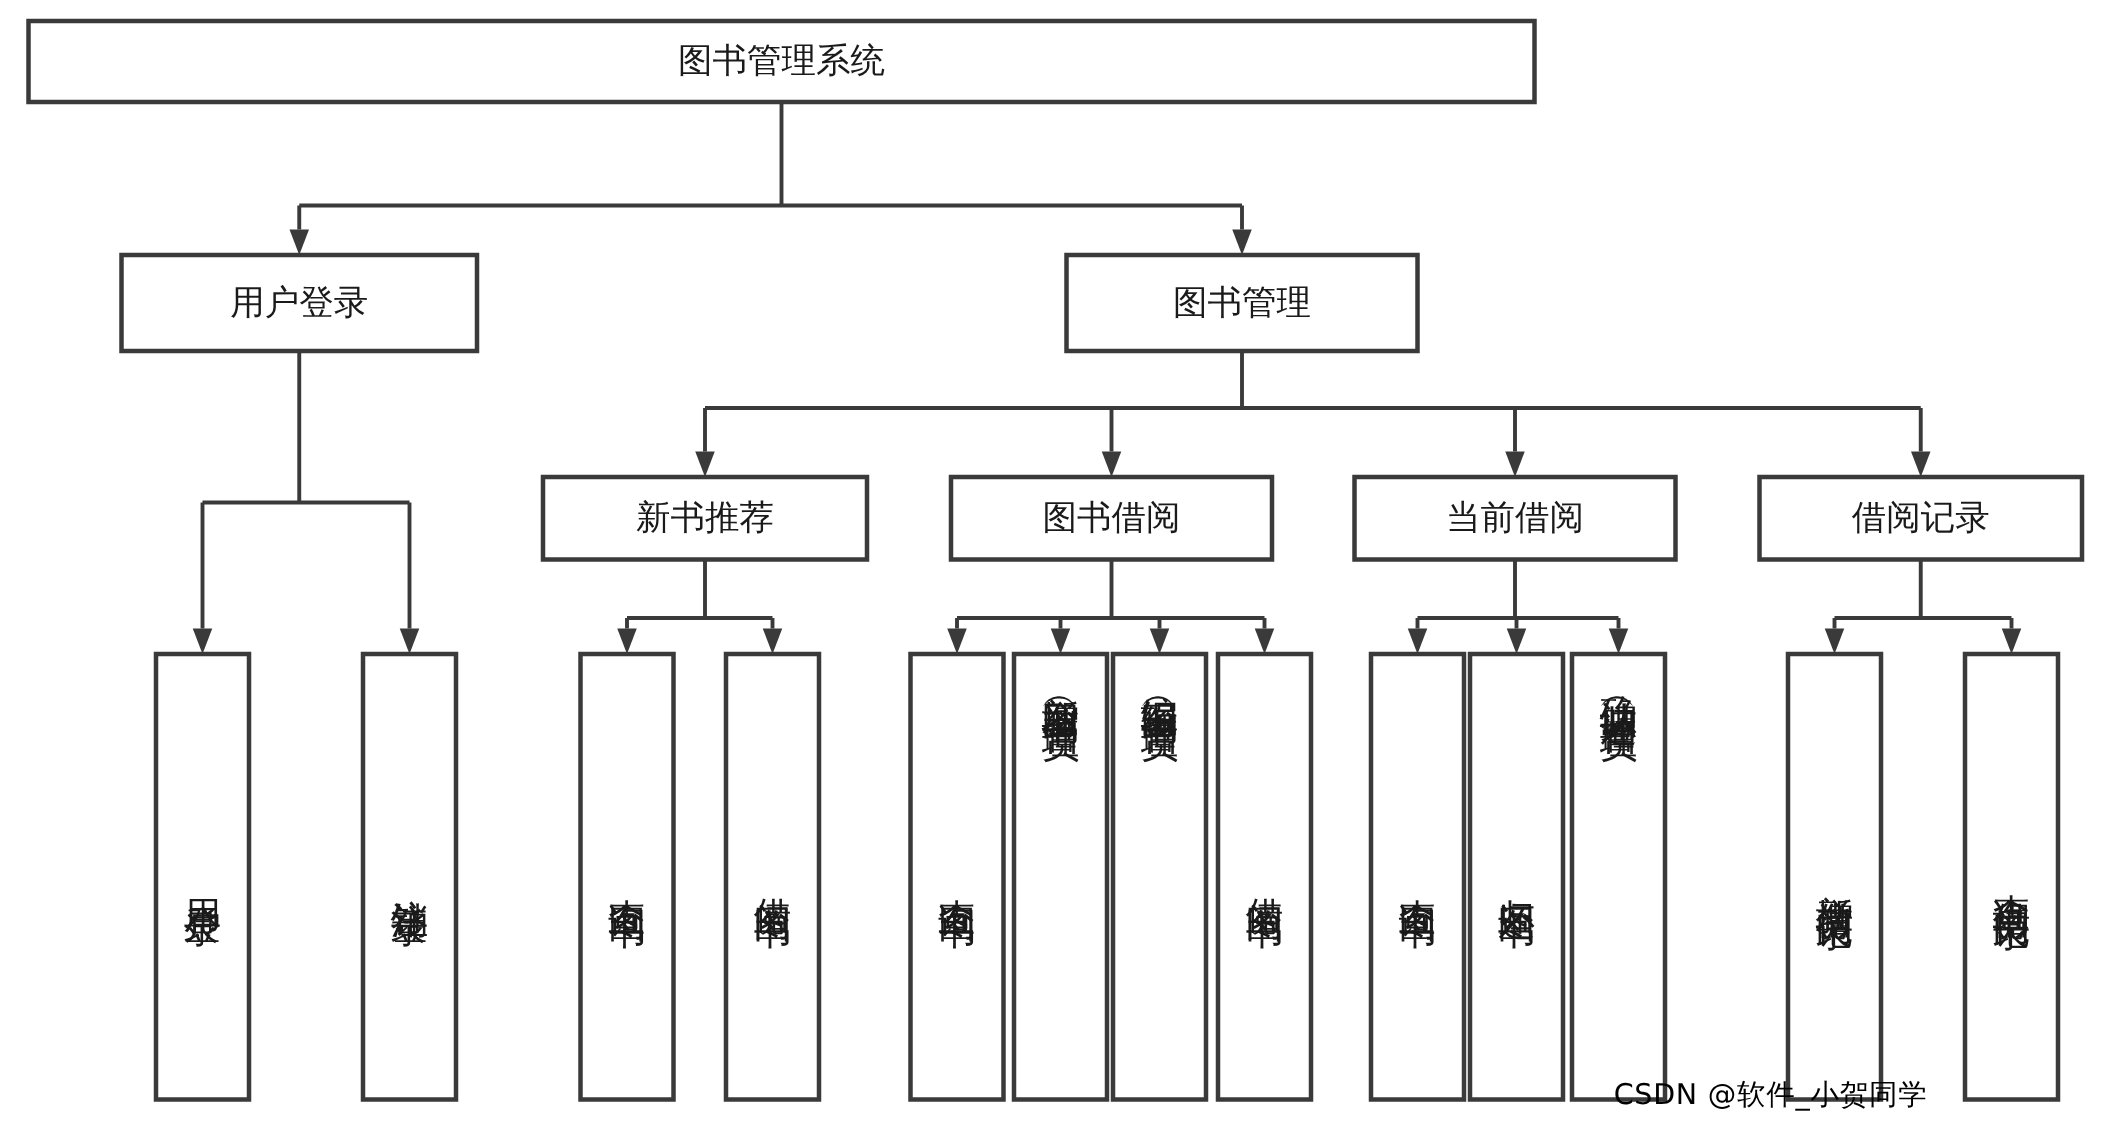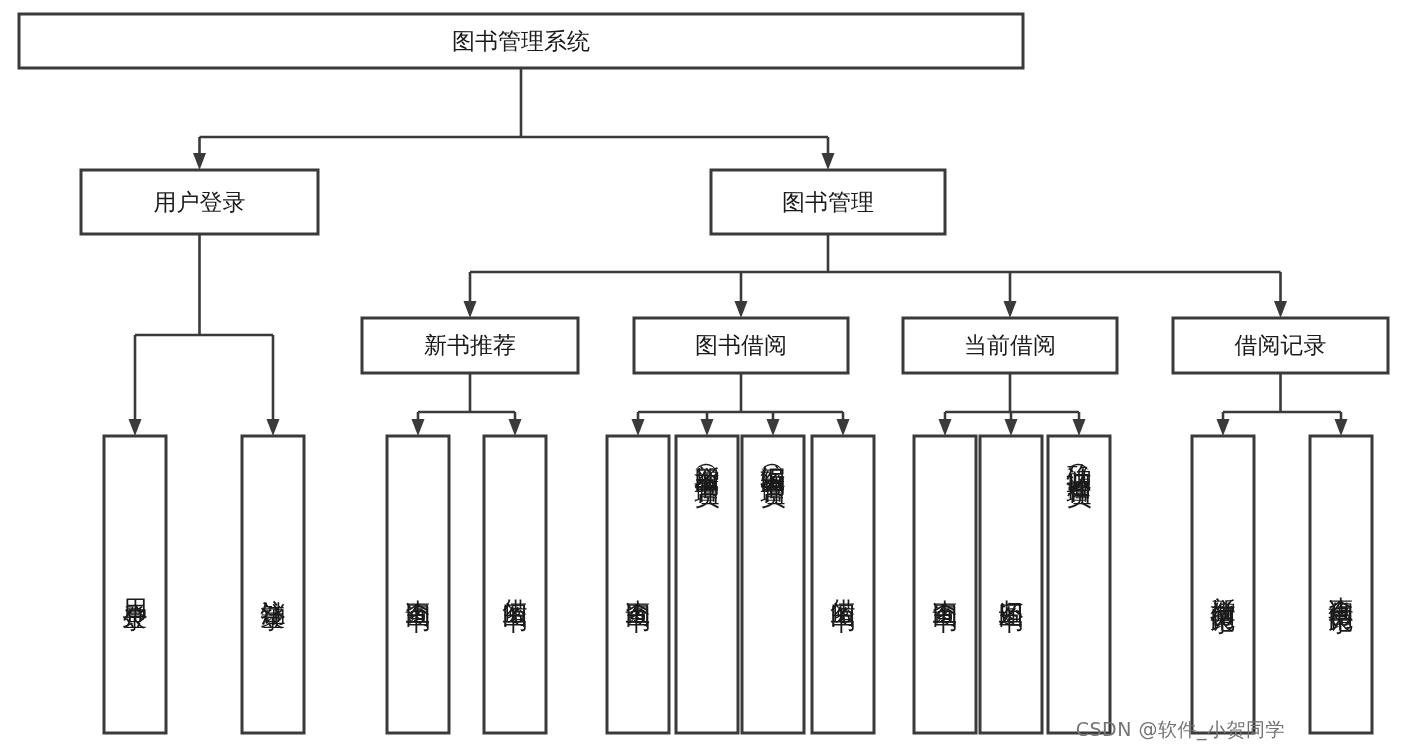--- a/index.html
+++ b/index.html
@@ -71,21 +71,21 @@
     color: #1a1a1a;
     letter-spacing: 3px;
     white-space: nowrap;
   }
   .watermark {
     position: absolute;
     right: 8px;
     bottom: 4px;
     font-family: "DejaVu Sans", "Liberation Sans", sans-serif;
     font-size: 19px;
-    color: #737373;
+    color: #000000;
     white-space: nowrap;
     letter-spacing: 0.5px;
   }
 </style>
 </head>
 <body>
 
 <div id="diagram-root">
   <svg class="diagram-canvas" viewBox="0 0 1405 747">
     <g id="connector-layer">

